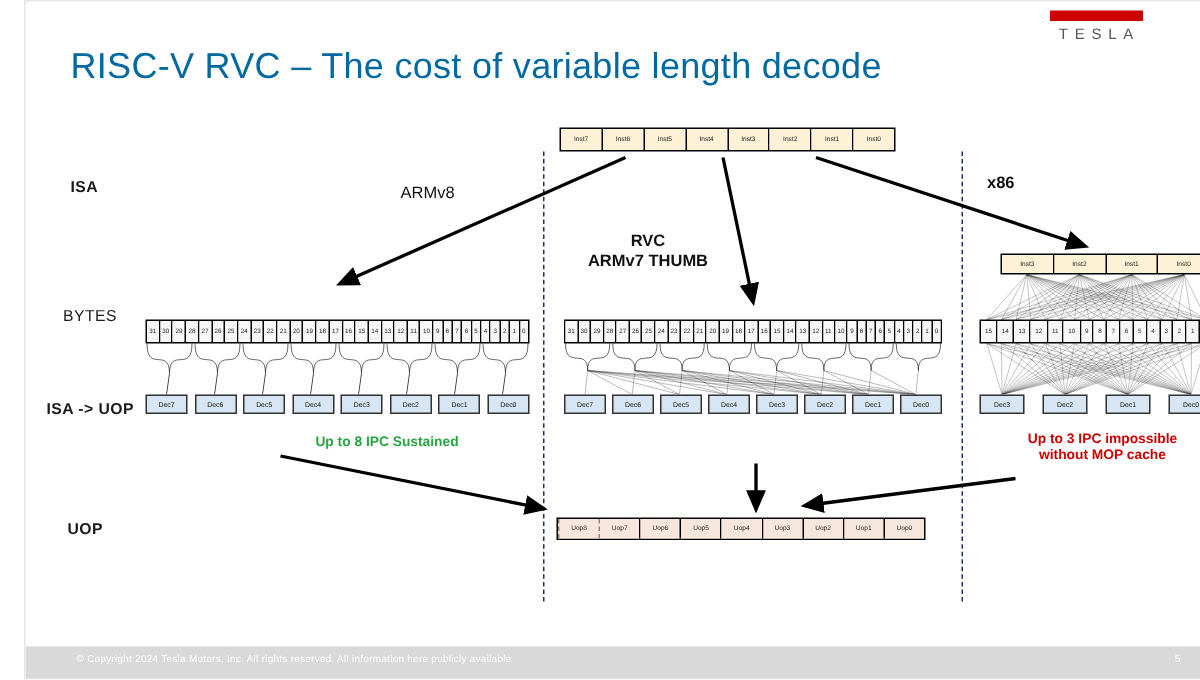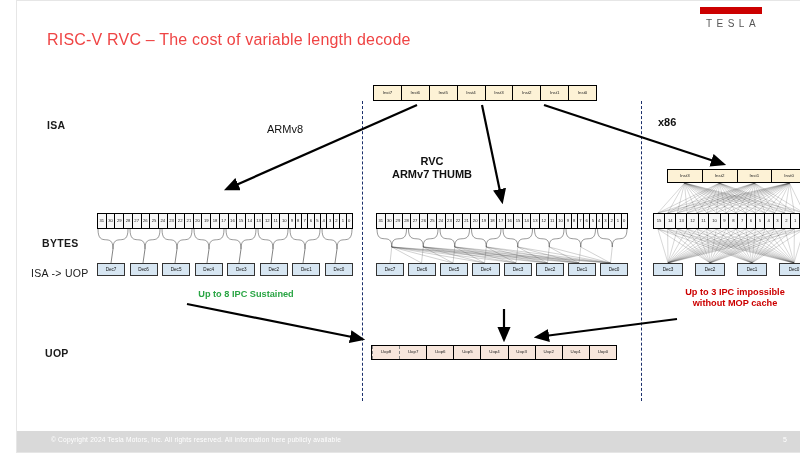--- a/index.html
+++ b/index.html
@@ -7,28 +7,28 @@
   #slide{position:relative;width:800px;height:453px;background:#ffffff;box-sizing:border-box;
          border:1px solid #e6e6e6;overflow:hidden;margin-left:16px;}
 
   
   .logo-wrap{position:absolute;top:6px;left:681px;width:66px;text-align:center;}
   .logo-bar{width:62px;height:7px;background:#cc0000;margin:0 auto 4px auto;}
   .logo-text{font-size:10px;letter-spacing:4.5px;color:#555;font-family:"Liberation Sans",sans-serif;
              font-weight:400;padding-left:4px;}
 
   
-  .title{position:absolute;left:30px;top:30px;font-size:16px;color:#ef4444;letter-spacing:.2px;
+  .title{position:absolute;left:30px;top:30px;font-size:24px;color:#0369a1;letter-spacing:.2px;
          font-family:"Liberation Sans",sans-serif;white-space:nowrap;}
 
   
   .rowlabel{position:absolute;font-size:10.5px;color:#1a1a1a;font-weight:700;letter-spacing:.3px;}
   #lbl-isa{left:30px;top:118px;}
-  #lbl-bytes{left:25px;top:236px;font-weight:700;}
-  #lbl-isauop{left:14px;top:266px;font-weight:400;}
+  #lbl-bytes{left:25px;top:204px;font-weight:400;}
+  #lbl-isauop{left:14px;top:266px;font-weight:700;}
   #lbl-uop{left:28px;top:346px;font-weight:700;}
 
   
   .colhead{position:absolute;font-size:11px;color:#111;}
   #head-armv8{left:250px;top:122px;}
   #head-x86{left:641px;top:115px;font-weight:600;}
   #head-rvc{left:360px;top:154px;width:110px;text-align:center;font-weight:700;line-height:13px;}
 
   
   .divider{position:absolute;width:0;border-left:1.4px dashed #1b2f6b;top:100px;height:300px;}
@@ -70,21 +70,21 @@
   #dec-rvc{left:359px;top:262px;width:252px;}
   #dec-rvc .dec{width:28px;}
   #dec-x86{left:636px;top:262px;width:156px;}
   #dec-x86 .dec{width:30px;}
 
   
   svg.conn{position:absolute;left:0;top:0;width:800px;height:453px;pointer-events:none;}
 
   
   .caption{position:absolute;font-size:9.2px;font-weight:700;text-align:center;line-height:11px;}
-  #cap-green{left:124px;top:288px;width:210px;color:#2aa544;}
+  #cap-green{left:136px;top:288px;width:210px;color:#2aa544;}
   #cap-orange{left:400px;top:288px;width:200px;color:#e8b21f;}
   #cap-red{left:638px;top:286px;width:160px;color:#cc0000;}
 
   
   .footer{position:absolute;left:0;bottom:0;width:800px;height:21px;background:#d9d9d9;}
   .footer-text{position:absolute;left:34px;top:5px;font-size:6.6px;color:#ffffff;letter-spacing:.2px;}
   .footer-page{position:absolute;right:30px;top:5px;font-size:7px;color:#ffffff;}
 </style>
 </head>
 <body>

